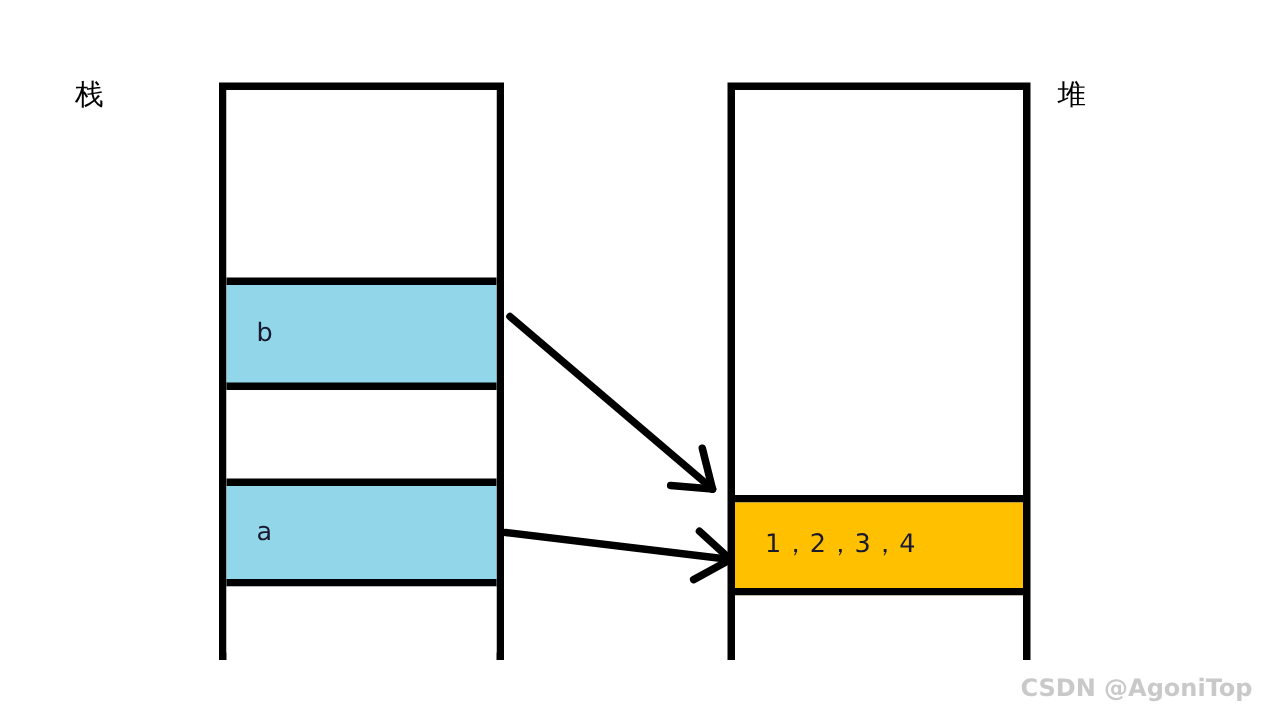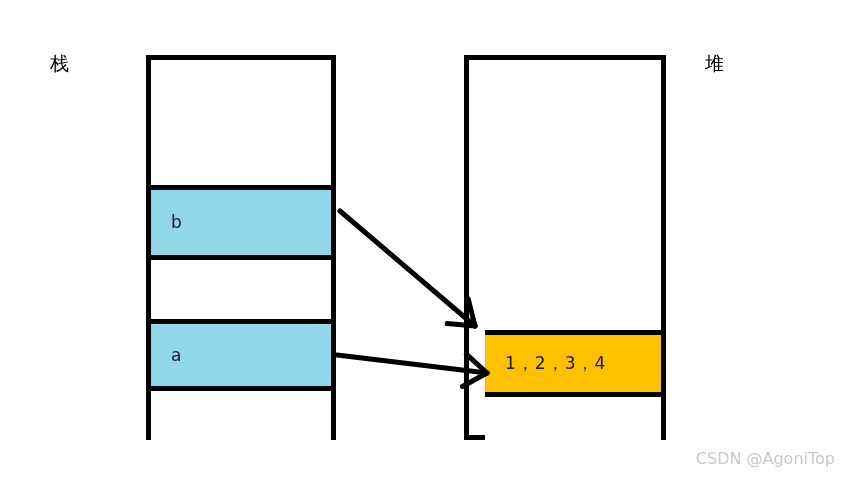--- a/index.html
+++ b/index.html
@@ -37,25 +37,24 @@
     display: flex;
     flex-direction: column;
   }
   #stack-column {
     left: 146px;
     top: 55px;
     width: 190px;
     height: 385px;
   }
   #heap-column {
-    left: 464px;
+    left: 485px;
     top: 55px;
     width: 202px;
     height: 385px;
-    padding-left: 16px;
   }
 
   .mem-cell {
     box-sizing: border-box;
     position: relative;
     background: #ffffff;
     border-bottom: 5px solid #000000;
     display: flex;
     align-items: center;
     flex: none;
@@ -88,20 +87,21 @@
 
   
   #watermark {
     position: absolute;
     right: 12px;
     bottom: 12px;
     font-size: 16px;
     color: #c9c9c9;
     white-space: nowrap;
     font-family: "DejaVu Sans", "Liberation Sans", sans-serif;
+    font-weight: bold;
   }
 </style>
 </head>
 <body>
 
 <div id="canvas">
 
   <div class="region-label" id="stack-label">栈</div>
 
   <div class="region-label" id="heap-label">堆</div>

